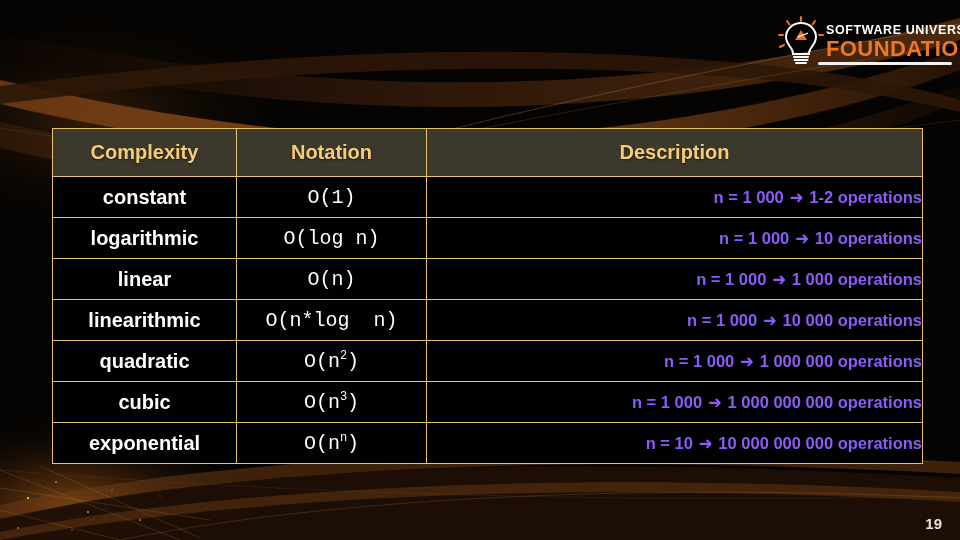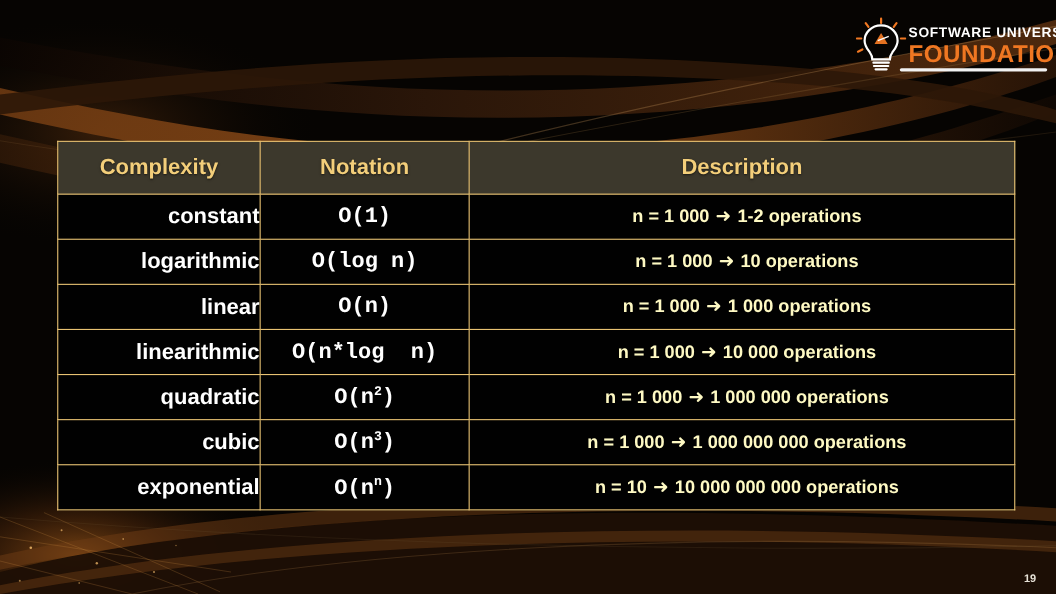--- a/index.html
+++ b/index.html
@@ -93,52 +93,52 @@
   }
   #complexity-table tbody td { background:#010101; }
   .col-complexity { width:184px; text-align:center; }
   .col-notation   { width:190px; text-align:center; }
   .col-desc       { width:496px; text-align:left; }
 
   .cell-complexity {
     color:#ffffff;
     font-size:20px;
     font-weight:600;
-    text-align:right;
+    text-align:center;
   }
   .cell-notation {
     color:#ffffff;
     font-family:"Liberation Mono","DejaVu Sans Mono",monospace;
     font-size:20px;
-    font-weight:bold;
+    font-weight:normal;
     text-align:center;
     white-space:pre;
   }
   .cell-notation sup { font-size:12px; vertical-align:super; }
   .cell-desc {
-    color:#fef9c3;
+    color:#8b5cf6;
     font-size:16.5px;
     font-weight:600;
-    text-align:center;
+    text-align:right;
     padding-left:9px !important;
     white-space:nowrap;
   }
   .arrow-glyph {
     font-family:"DejaVu Sans", sans-serif;
     font-weight:bold;
     font-size:17px;
     padding:0 1px;
   }
 
   
   #page-number {
     position:absolute;
     right:18px; bottom:8px;
     color:#e7e2d8;
-    font-size:10px;
+    font-size:15px;
     font-weight:bold;
   }
 </style>
 </head>
 <body>
 
 <div id="slide">
 
   <svg id="bg-svg" viewBox="0 0 960 540" preserveAspectRatio="none">
     <defs>

